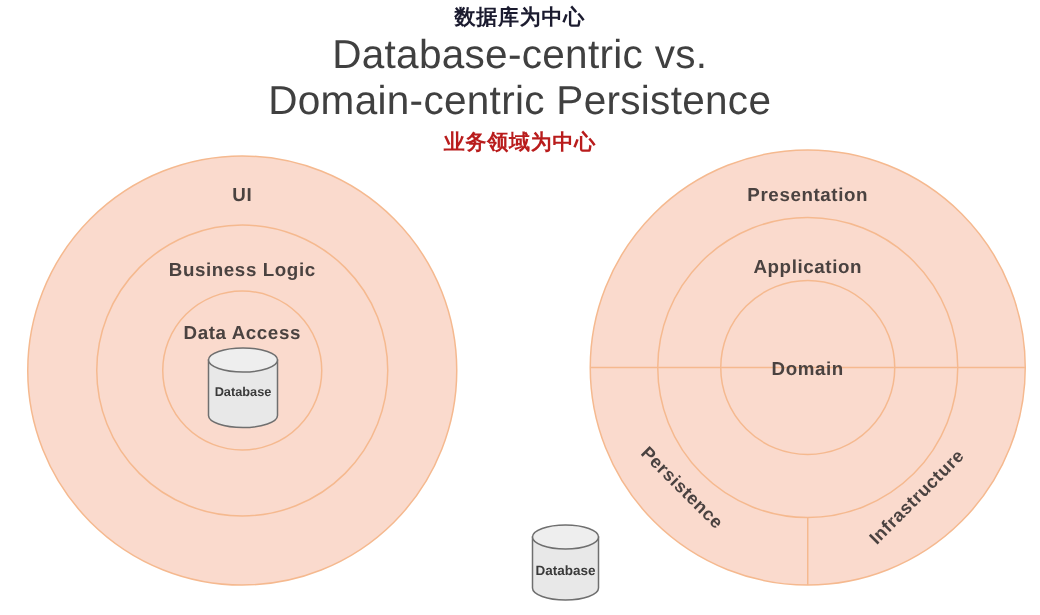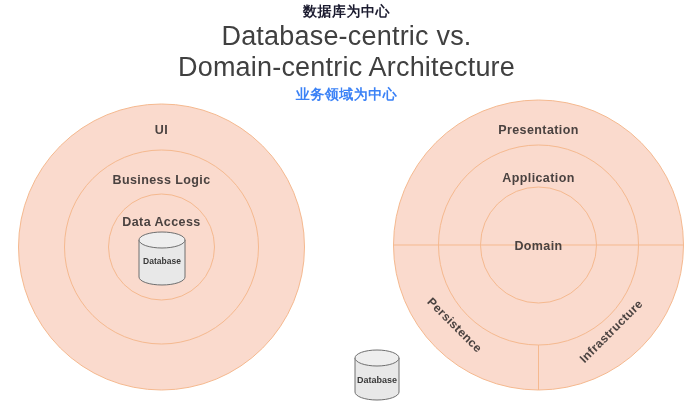--- a/index.html
+++ b/index.html
@@ -27,21 +27,21 @@
   .main-title{
     font-size:27px;
     line-height:30px;
     color:#404040;
     font-weight:400;
     letter-spacing:0.2px;
     margin-top:1px;
   }
   .cn-note-2{
     font-size:14px;
-    color:#3b82f6;
+    color:#b91c1c;
     font-weight:700;
     line-height:18px;
     letter-spacing:0.5px;
     margin-top:3px;
   }
 
   
   .ring-label{
     font-family:"Liberation Sans", sans-serif;
     font-size:12.5px;
@@ -59,21 +59,21 @@
   .db-label.big{font-size:9px;}
 </style>
 </head>
 <body>
 
 <div id="stage">
 
   <div class="title-block">
     <div class="cn-note">数据库为中心</div>
     <div class="main-title">Database-centric vs.</div>
-    <div class="main-title">Domain-centric Architecture</div>
+    <div class="main-title">Domain-centric Persistence</div>
     <div class="cn-note-2">业务领域为中心</div>
   </div>
 
   <svg width="693" height="410" viewBox="0 0 693 410" style="position:absolute;left:0;top:0;">
 
     <g>
       <circle cx="161.5" cy="247" r="143" fill="#fadacd" stroke="#f5b98f" stroke-width="1"></circle>
       <circle cx="161.5" cy="247" r="97" fill="#fadacd" stroke="#f5b98f" stroke-width="1"></circle>
       <circle cx="161.5" cy="247" r="53" fill="#fadacd" stroke="#f5b98f" stroke-width="1"></circle>
 

